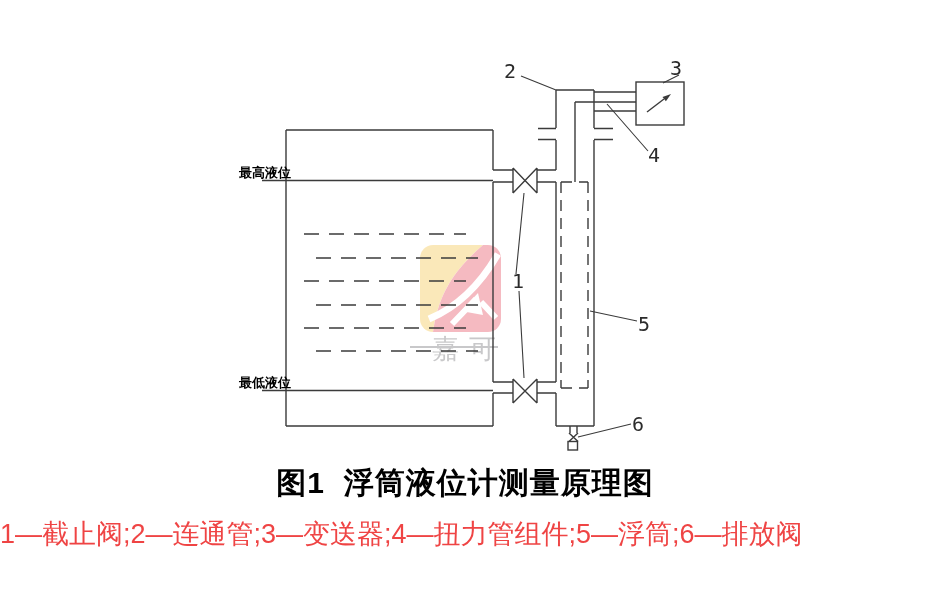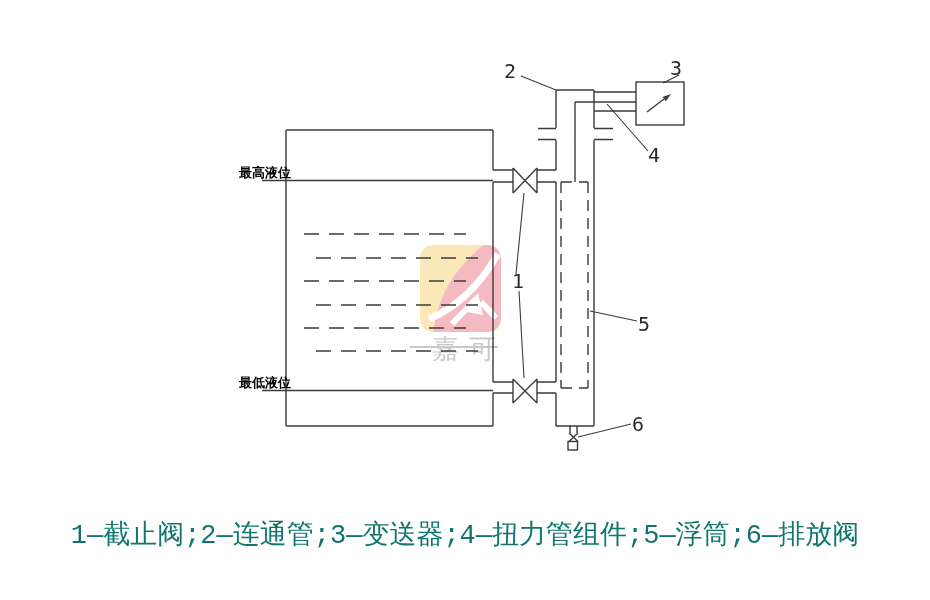--- a/index.html
+++ b/index.html
@@ -16,24 +16,24 @@
     text-align:center;
     font-family:"Liberation Sans",sans-serif;
     font-weight:bold;
     font-size:30px;
     color:#000000;
     white-space:pre;
     letter-spacing:1px;
   }
   .legend{
     position:absolute;left:0;right:0;top:516px;
-    text-align:center;
-    font-family:Liberation Mono, monospace;
+    text-align:left;
+    font-family:Liberation Sans, sans-serif;
     font-size:27px;
-    color:#0f766e;
+    color:#ef4444;
     white-space:pre;
   }
   .lvl-label{
     font-family:"Liberation Sans",sans-serif;
     font-weight:bold;
     font-size:13px;
     fill:#000000;
   }
   .num{
     font-family:"DejaVu Sans Mono",monospace;
@@ -117,16 +117,17 @@
     <text class="num" x="504" y="78">2</text>
     <text class="num" x="670" y="75">3</text>
     <text class="num" x="648" y="162">4</text>
     <text class="num" x="638" y="331">5</text>
     <text class="num" x="632" y="431">6</text>
 
     <text class="lvl-label" x="239" y="177">最高液位</text>
     <text class="lvl-label" x="239" y="387">最低液位</text>
   </svg>
 
+  <div class="caption">图1  浮筒液位计测量原理图</div>
 
   <div class="legend">1—截止阀;2—连通管;3—变送器;4—扭力管组件;5—浮筒;6—排放阀</div>
 
 </div>
 
 </body></html>

